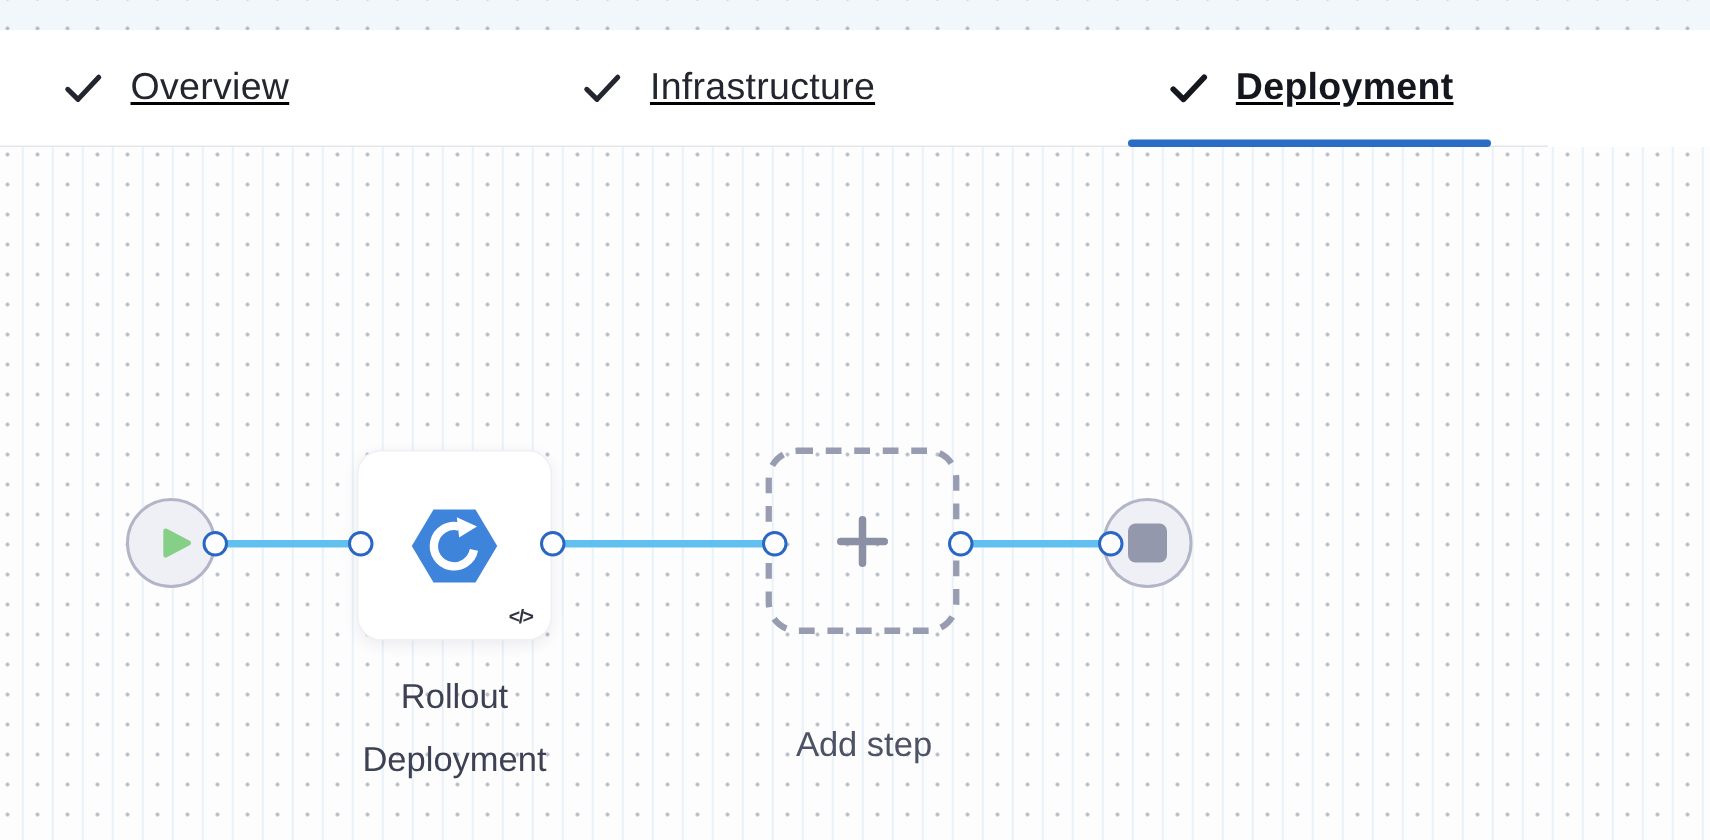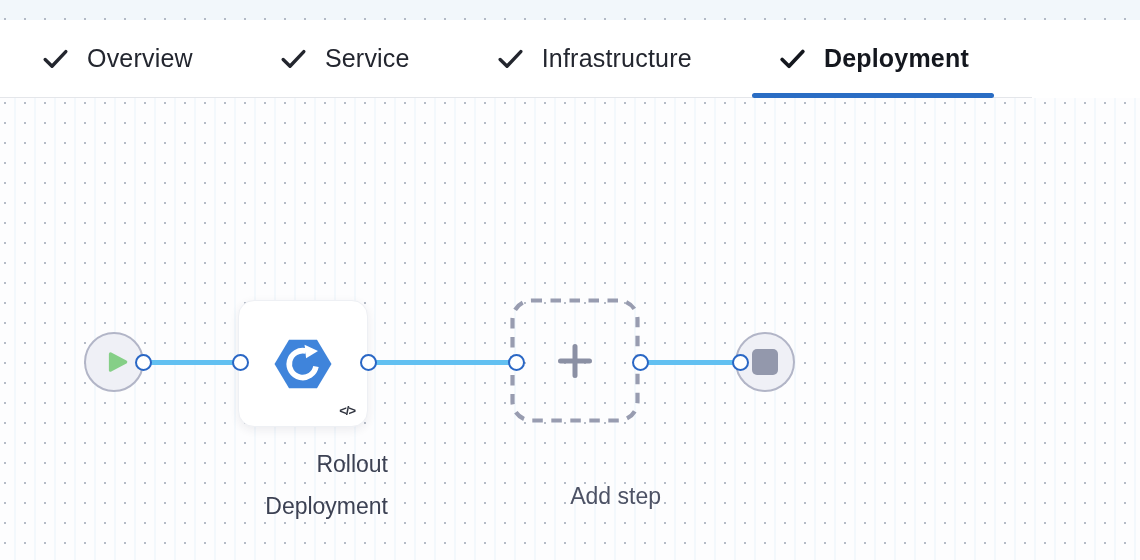--- a/index.html
+++ b/index.html
@@ -31,20 +31,21 @@
 
   
   .tabbar {
     position: absolute; left: 0; top: 20px; width: 1032px; height: 78px;
     background: #ffffff;
     border-bottom: 1px solid #e4e6ea;
     display: flex;
     align-items: stretch;
     justify-content: space-between;
     padding: 0 38px 0 15px;
+    text-decoration: underline;
   }
   .tab {
     display: flex; align-items: center; gap: 16px;
     padding: 0 25px;
     position: relative;
     cursor: pointer;
   }
   .tab-label {
     font-size: 25px;
     font-weight: 500;
@@ -115,43 +116,37 @@
   .port {
     position: absolute; top: 255.5px; width: 17px; height: 17px;
     border-radius: 50%;
     background: #ffffff;
     border: 2.5px solid #2a67c5;
     cursor: pointer;
   }
 
   .node-label {
     position: absolute; top: 345px; width: 170px;
-    text-align: right;
+    text-align: center;
     font-size: 23px; line-height: 42px;
   }
   .step-label { left: 218px; color: #3c4153; }
   .addstep-label { left: 491px; color: #4d5265; margin-top: 32px; }
 </style>
 </head>
 <body>
 
 <div class="top-strip"></div>
 
 <header class="tabbar">
   <div class="tab">
     <svg class="check-icon" viewBox="0 0 24 24" fill="none">
       <path d="M4 12.8 L9.3 18 L20 6.6" stroke="#23262e" stroke-width="2.6" stroke-linecap="round" stroke-linejoin="round"></path>
     </svg>
     <span class="tab-label">Overview</span>
-  </div>
-  <div class="tab">
-    <svg class="check-icon" viewBox="0 0 24 24" fill="none">
-      <path d="M4 12.8 L9.3 18 L20 6.6" stroke="#23262e" stroke-width="2.6" stroke-linecap="round" stroke-linejoin="round"></path>
-    </svg>
-    <span class="tab-label">Service</span>
   </div>
   <div class="tab">
     <svg class="check-icon" viewBox="0 0 24 24" fill="none">
       <path d="M4 12.8 L9.3 18 L20 6.6" stroke="#23262e" stroke-width="2.6" stroke-linecap="round" stroke-linejoin="round"></path>
     </svg>
     <span class="tab-label">Infrastructure</span>
   </div>
   <div class="tab active">
     <svg class="check-icon" viewBox="0 0 24 24" fill="none">
       <path d="M4 12.8 L9.3 18 L20 6.6" stroke="#14171e" stroke-width="2.9" stroke-linecap="round" stroke-linejoin="round"></path>

